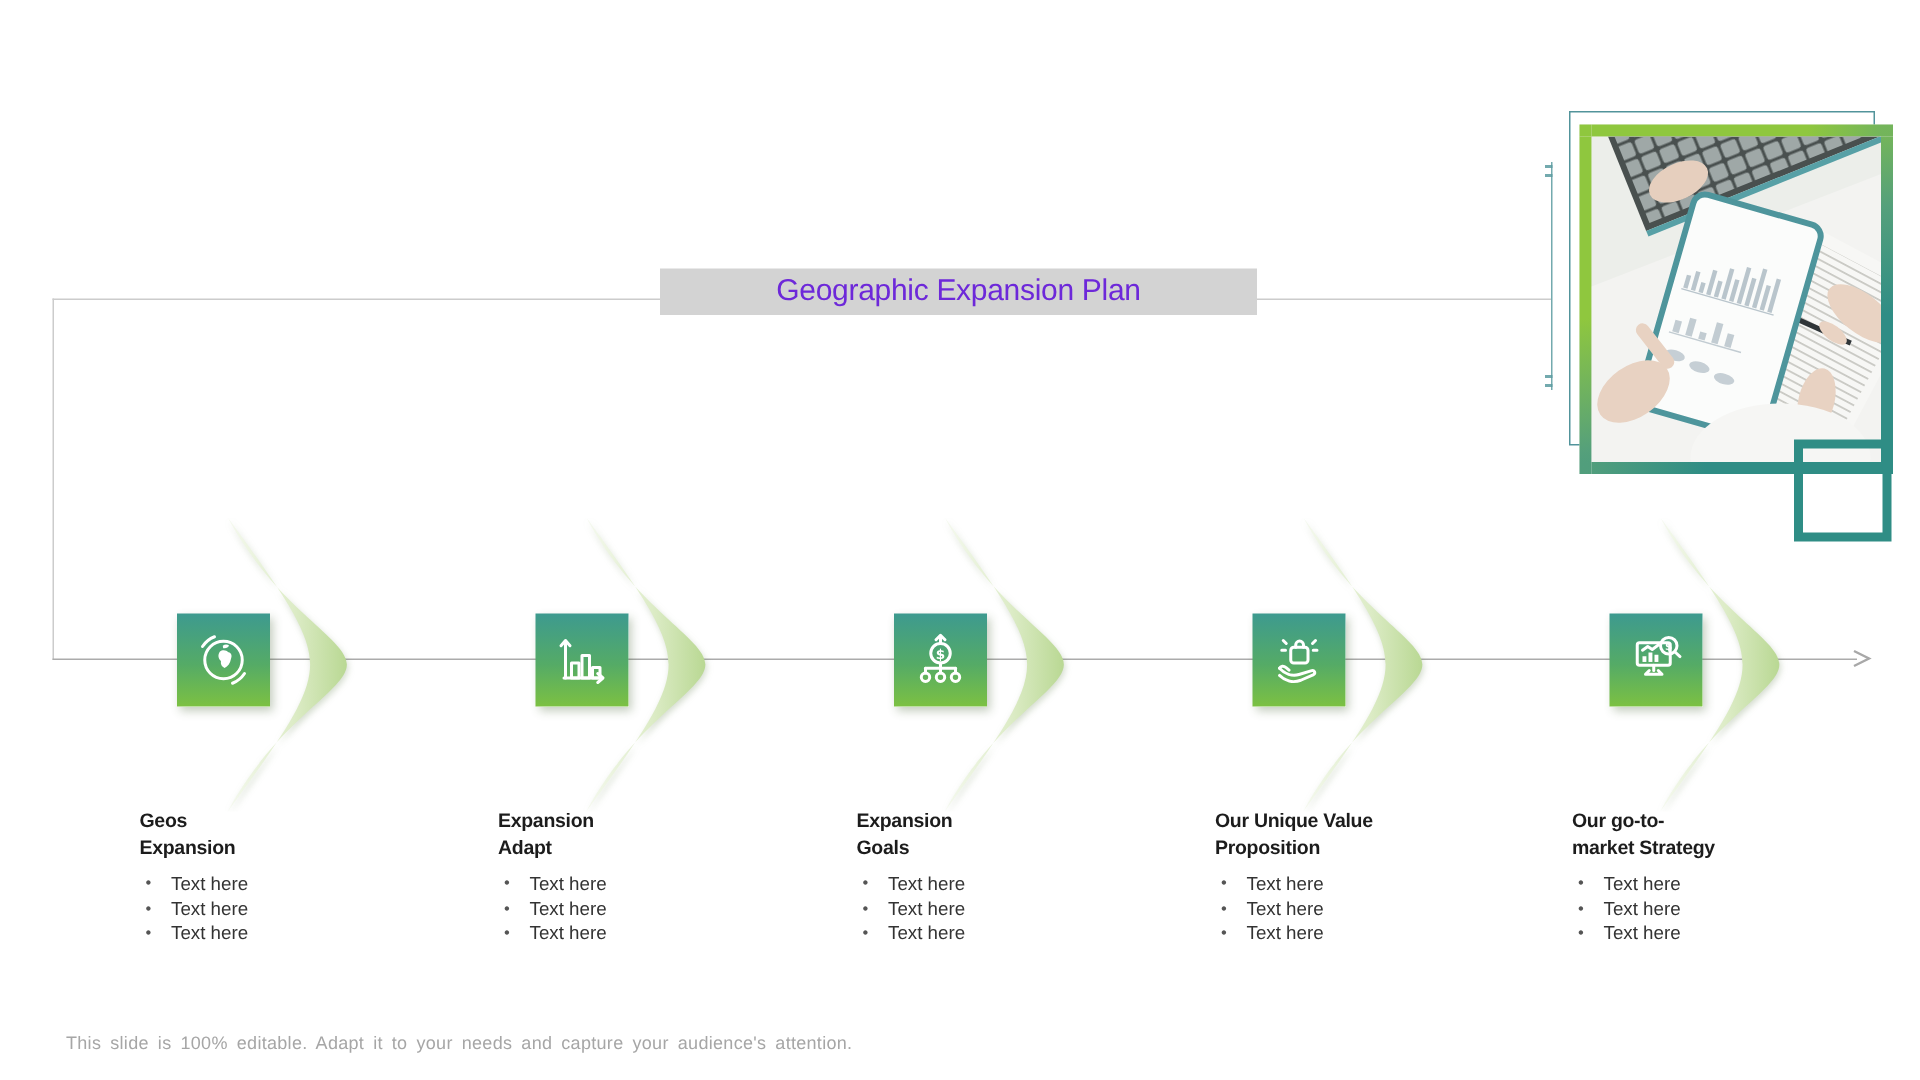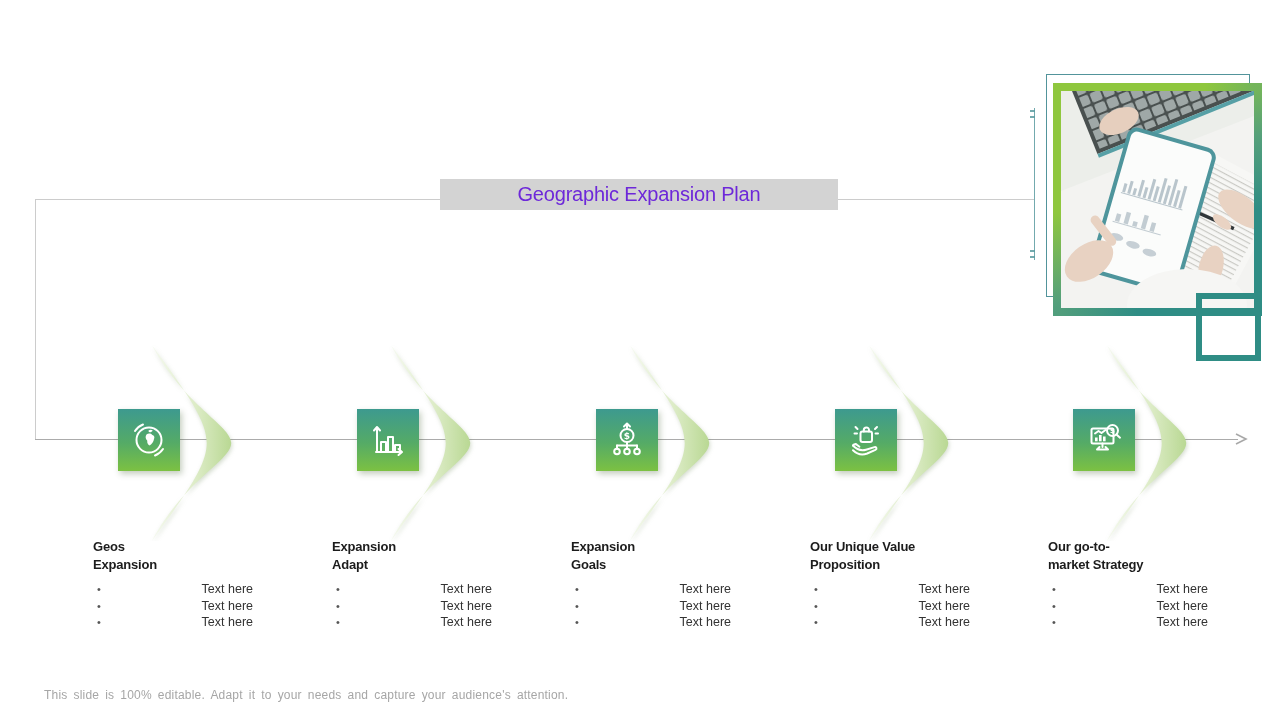--- a/index.html
+++ b/index.html
@@ -44,21 +44,21 @@
     background:linear-gradient(180deg,#3d9a8f 0%,#55ab66 55%,#7cc142 100%);
     box-shadow:2px 3px 6px rgba(60,90,40,.30);
   }
   .tile svg{position:absolute;left:11px;top:11px;width:40px;height:40px;
     stroke:#fff;stroke-width:2;fill:none;stroke-linecap:round;stroke-linejoin:round;}
   .tile text{font-family:"DejaVu Sans",sans-serif;font-weight:bold;fill:#fff;stroke:none;text-anchor:middle;}
   .step-text{position:absolute;left:0;top:193px;width:160px;}
   .step-title{font-size:13px;font-weight:bold;color:#1c1c1c;line-height:1.35;letter-spacing:-0.2px;}
   .bullets{list-style:none;margin:8px 0 0 0;padding:0;}
   .bullets li{
-    position:relative;padding-left:21px;font-size:12.5px;color:#333333;line-height:16.5px;text-align:right;
+    position:relative;padding-left:21px;font-size:12.5px;color:#333333;line-height:16.5px;
   }
   .bullets li::before{content:"•";position:absolute;left:4px;top:0;color:#555;font-size:11px;}
   
   .footer{
     position:absolute;left:0;top:688px;width:1280px;text-align:left;
     font-size:12px;color:#a6a6a6;letter-spacing:.2px;word-spacing:2.5px;padding-left:44px;
   }
 </style>
 </head>
 <body>

